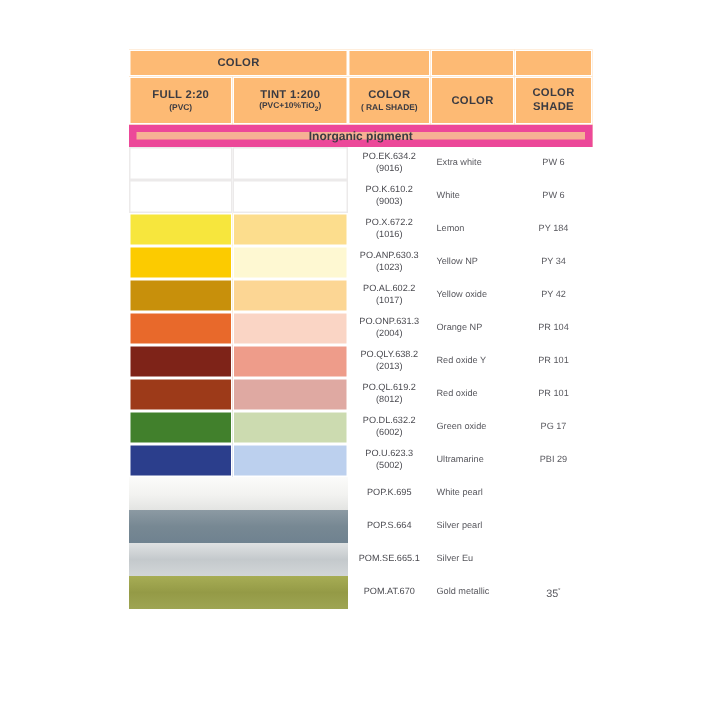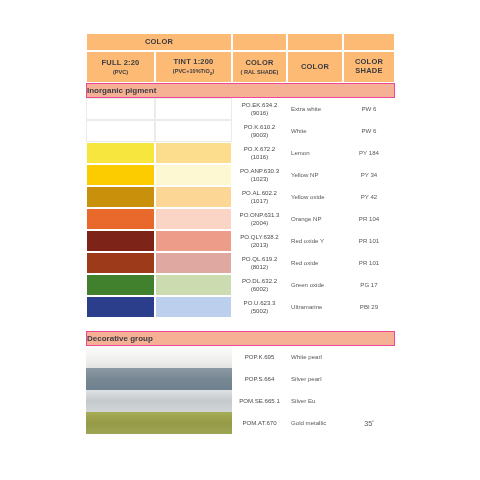--- a/index.html
+++ b/index.html
@@ -57,25 +57,25 @@
   .c-name  { width: 56px; }
   .c-index { width: 52px; }
   .c-color { width: 146px; }
 
   
   .band {
     background: #f6b194;
     height: 15px;
     display: flex;
     align-items: center;
-    justify-content: flex-start;
+    justify-content: center;
     color: #3b3b42;
     font-weight: bold;
     font-size: 8px;
-    border: 1px solid #ec4899;
+    border: 5px solid #ec4899;
     box-sizing: border-box;
   }
   .band-decor { margin-top: 13px; }
 
   
   .row {
     display: flex;
     height: 22px;
   }
   .sw {
@@ -272,23 +272,20 @@
           <div>
             <div>PO.U.623.3</div>
             <div>(5002)</div>
           </div>
         </div>
         <div class="txt txt-name">Ultramarine</div>
         <div class="txt txt-index">PBI 29</div>
       </div>
     </div>
 
-  <div class="band band-decor">
-    <span>Decorative group</span>
-  </div>
 
   <div class="decor-wrap">
     <div class="decor-swatches" id="decor-swatches">
         <div class="decor-sw" style="background: linear-gradient(rgb(251, 251, 250) 0%, rgb(242, 242, 240) 55%, rgb(227, 228, 226) 100%);"></div>
         <div class="decor-sw" style="background: linear-gradient(rgb(140, 154, 163) 0%, rgb(119, 136, 147) 50%, rgb(111, 130, 144) 100%);"></div>
         <div class="decor-sw" style="background: linear-gradient(rgb(223, 226, 227) 0%, rgb(196, 201, 204) 50%, rgb(210, 214, 216) 100%);"></div>
         <div class="decor-sw" style="background: linear-gradient(rgb(167, 173, 85) 0%, rgb(148, 154, 70) 50%, rgb(158, 165, 83) 100%);"></div>
       </div>
     <div class="decor-text" id="decor-text">
         <div class="decor-row">

